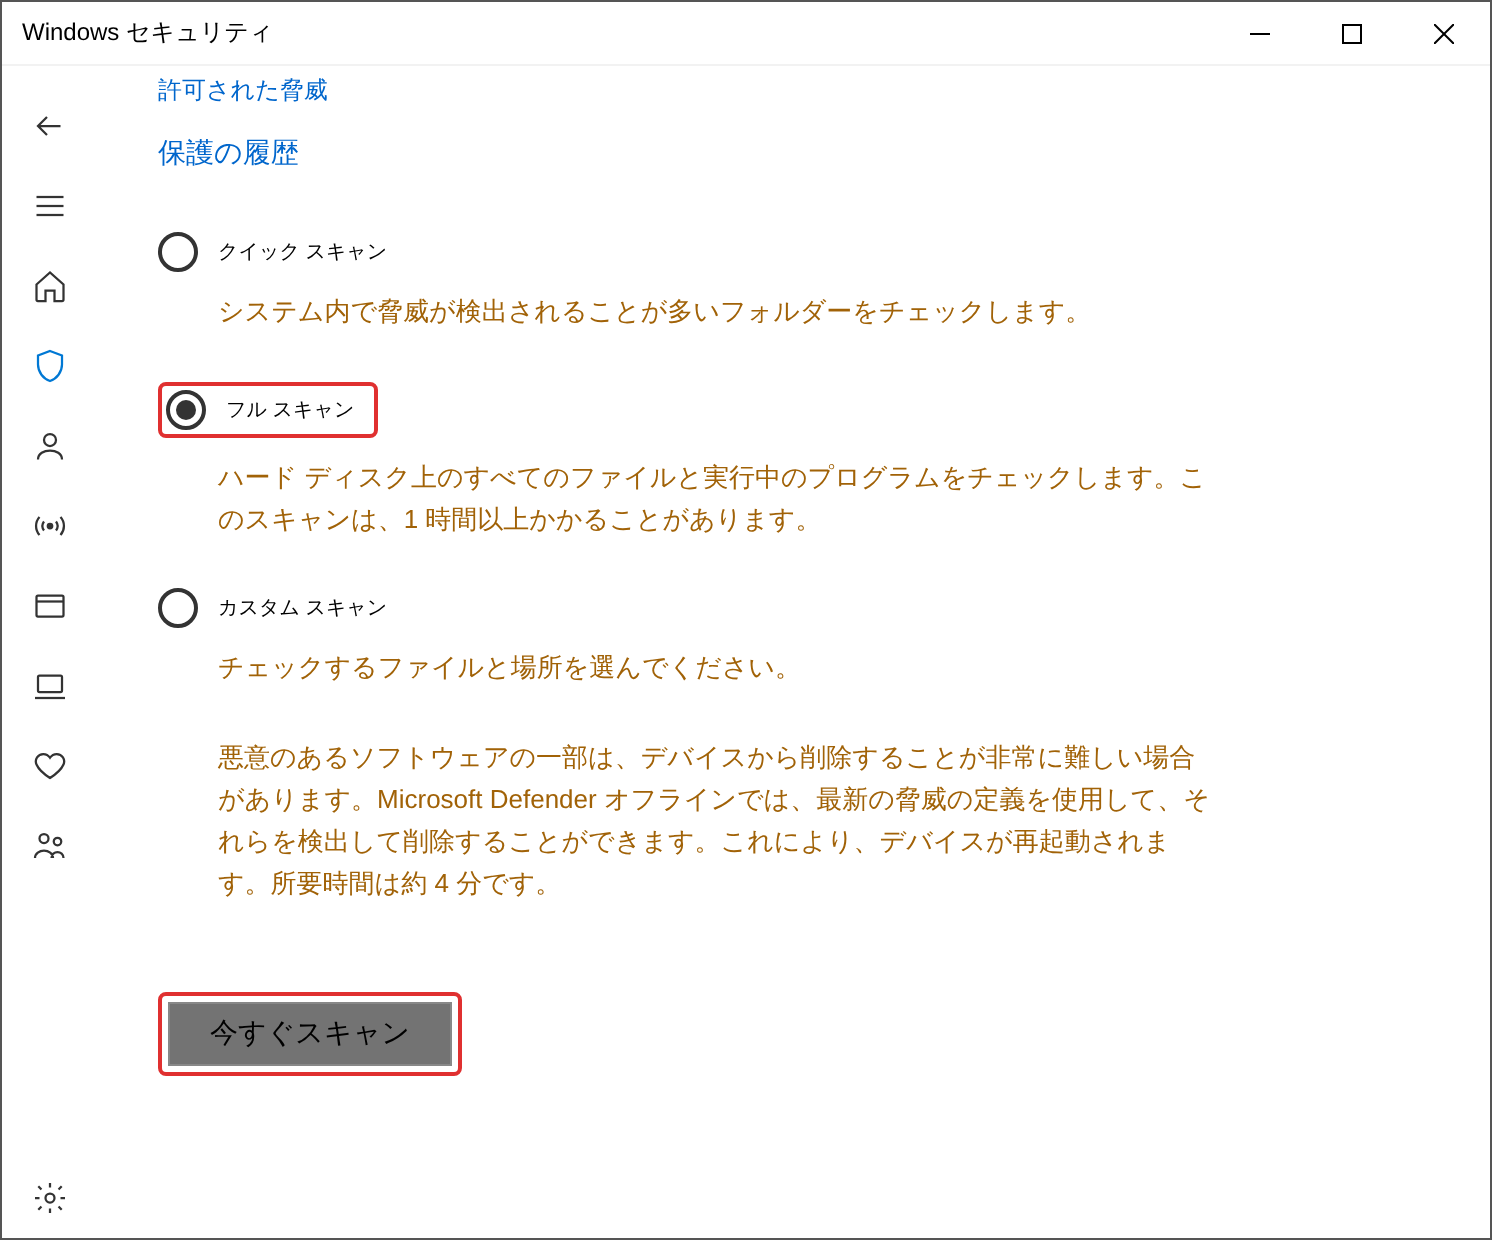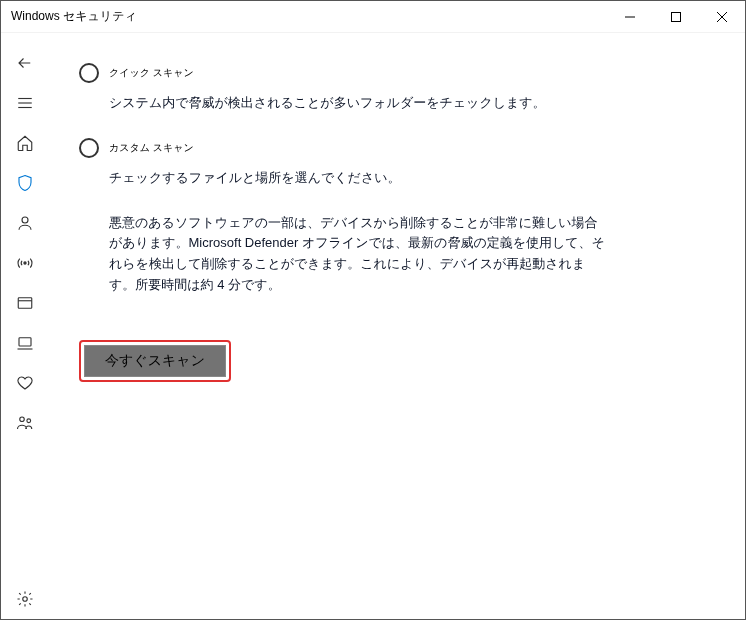--- a/index.html
+++ b/index.html
@@ -84,21 +84,21 @@
     .radio.selected::after {
       content: '';
       width: 10px;
       height: 10px;
       background: #333;
       border-radius: 50%;
     }
     .radio-label { font-size: 10px; }
     .option-desc {
       font-size: 13px;
-      color: #0f172a;
+      color: #a16207;
       margin-left: 30px;
       line-height: 1.6;
       max-width: 500px;
     }
     .highlight-box {
       display: inline-flex;
       align-items: center;
       gap: 10px;
       border: 2px solid #e03030;
       border-radius: 4px;
@@ -209,30 +209,39 @@
     <div class="rail-icon">
       <svg width="18" height="18" viewBox="0 0 24 24" fill="none" stroke="#333" stroke-width="1.5">
           <circle cx="12" cy="12" r="3"></circle>
           <path d="M12 2v3M12 19v3M4.2 4.2l2.1 2.1M17.7 17.7l2.1 2.1M2 12h3M19 12h3M4.2 19.8l2.1-2.1M17.7 6.3l2.1-2.1"></path>
         </svg>
     </div>
   </div>
 
   <div class="main">
     <div class="top-links">
+      <div class="link small">許可された脅威</div>
+      <div class="link">保護の履歴</div>
     </div>
 
     <div class="scan-option">
       <div class="radio-row">
         <div class="radio"></div>
         <div class="radio-label">クイック スキャン</div>
       </div>
       <div class="option-desc">システム内で脅威が検出されることが多いフォルダーをチェックします。</div>
     </div>
 
+    <div class="scan-option">
+      <div class="highlight-box">
+        <div class="radio selected"></div>
+        <div class="radio-label">フル スキャン</div>
+      </div>
+      <div class="option-desc" style="margin-top:10px">ハード ディスク上のすべてのファイルと実行中のプログラムをチェックします。このスキャンは、1 時間以上かかることがあります。</div>
+    </div>
 
     <div class="scan-option">
       <div class="radio-row">
         <div class="radio"></div>
         <div class="radio-label">カスタム スキャン</div>
       </div>
       <div class="option-desc">チェックするファイルと場所を選んでください。</div>
     </div>
 
     <div class="scan-option">

